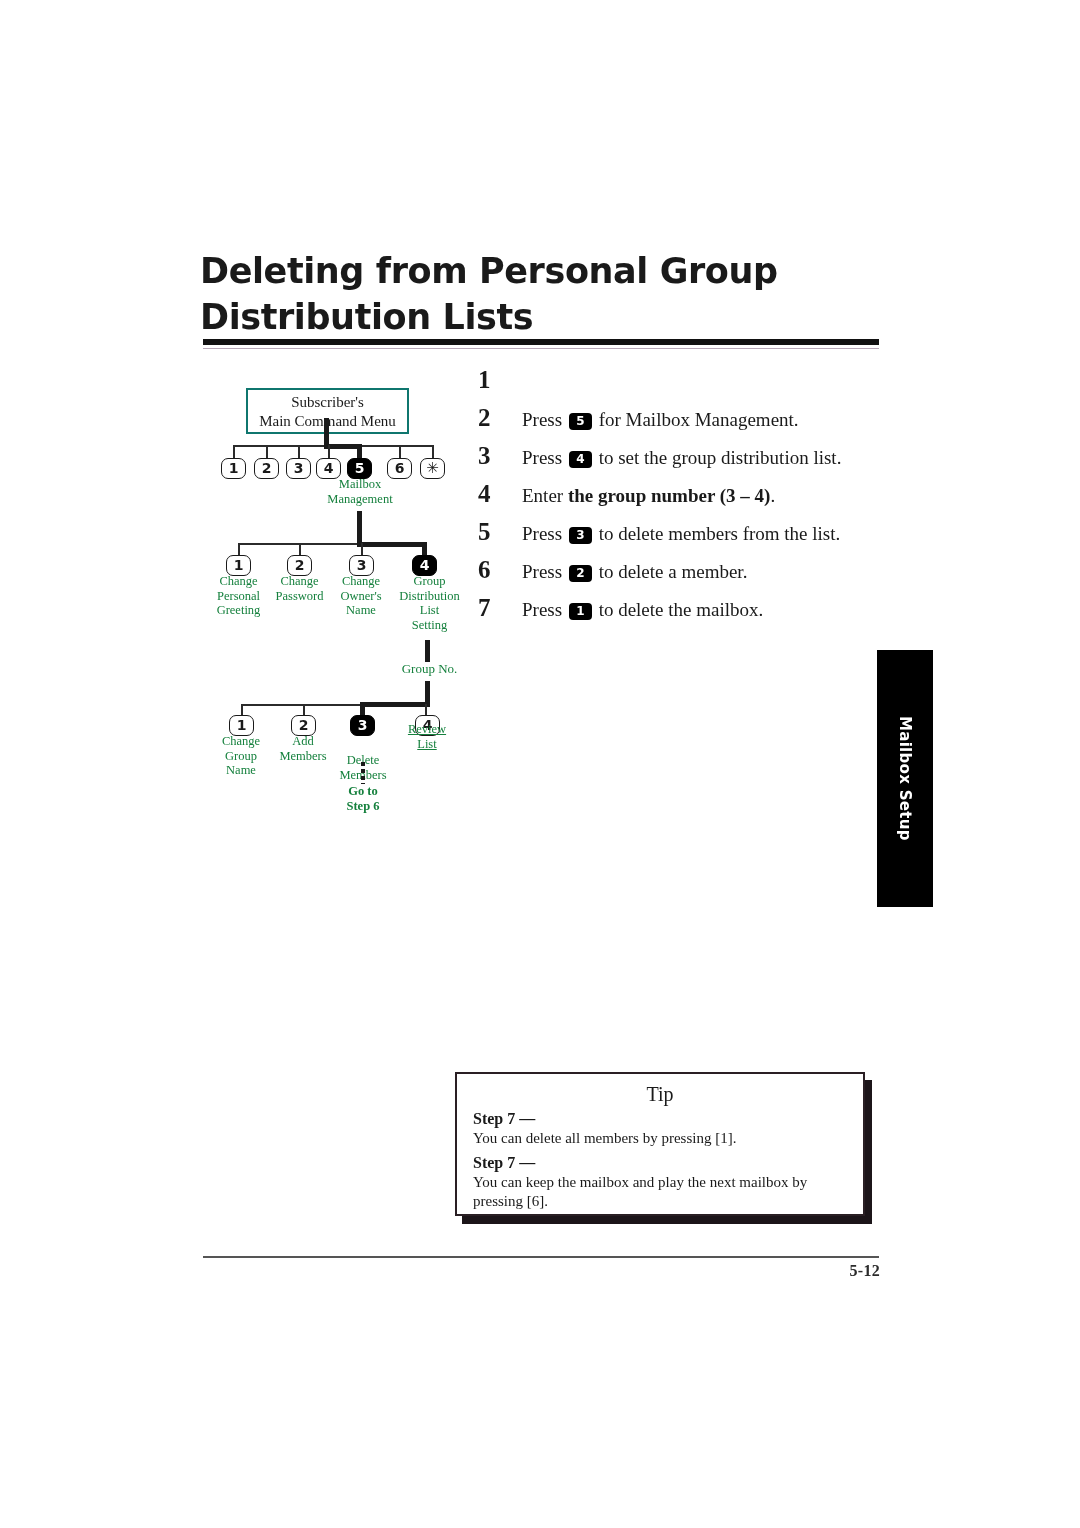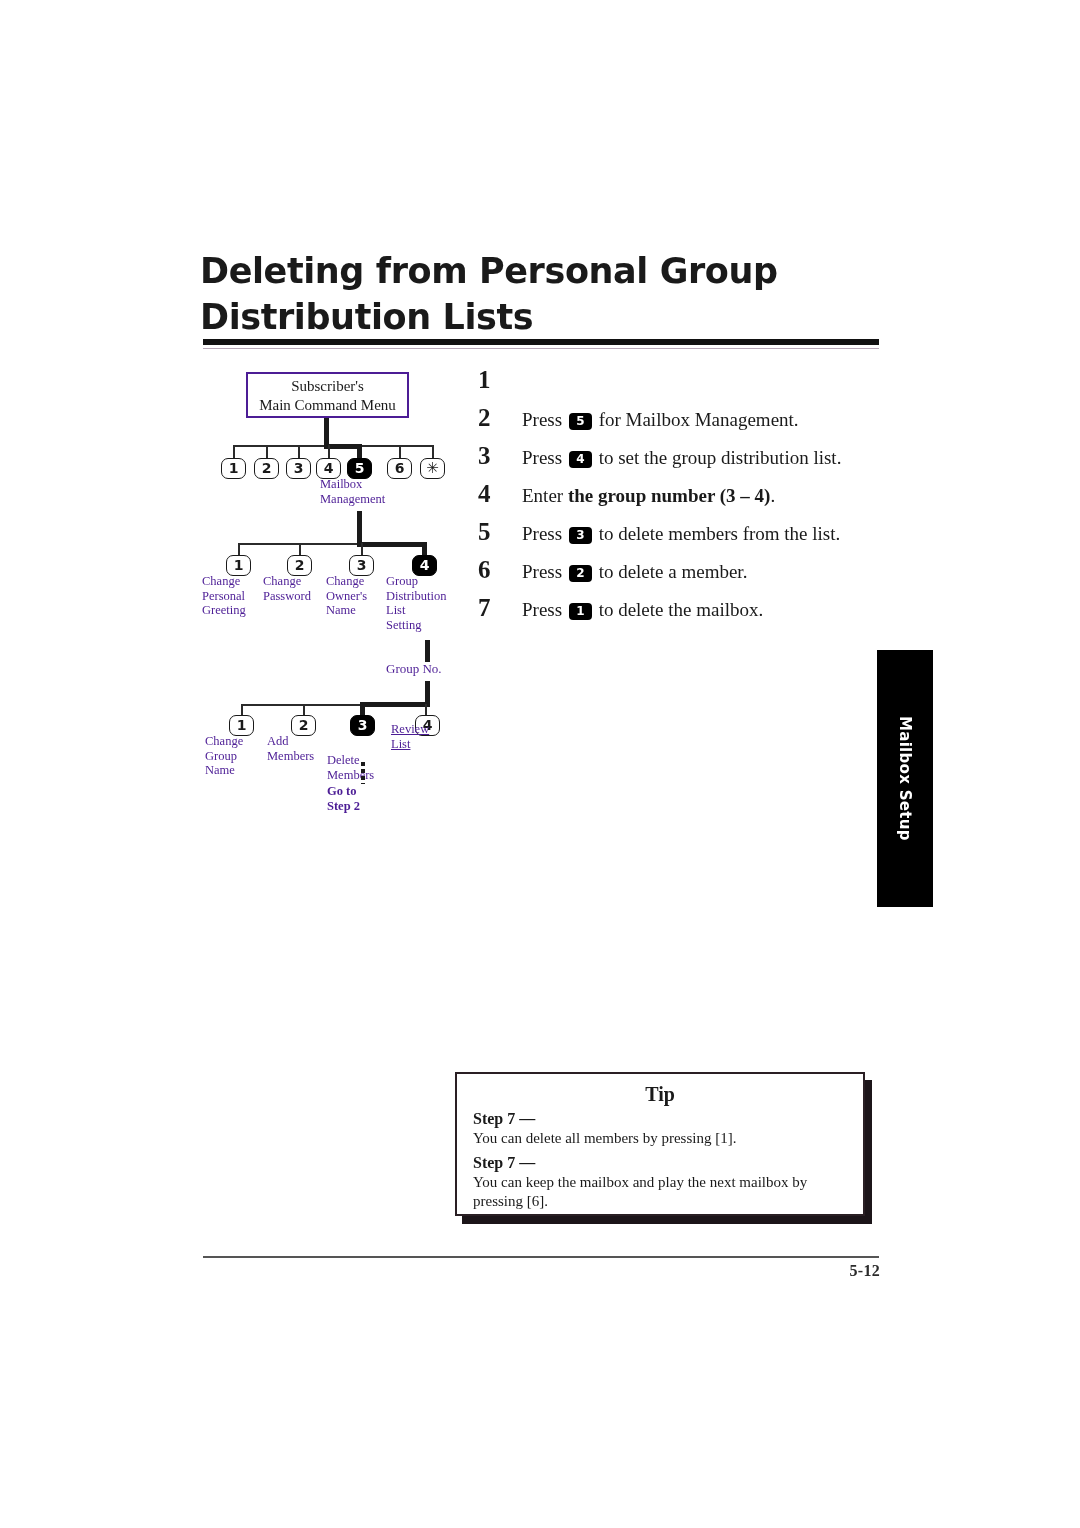--- a/index.html
+++ b/index.html
@@ -52,27 +52,28 @@
     left: 200px;
     top: 366px;
     width: 290px;
     height: 460px;
   }
   .dg-line { position: absolute; background: #1a1a1a; }
   .dg-line.thin { background: #2b2b2b; }
 
   .menu-box {
     position: absolute;
-    border: 2px solid #4c1d95;
+    border: 2px solid #0f766e;
     background: #ffffff;
     text-align: center;
     font-size: 15px;
     line-height: 19px;
     padding: 3px 6px 4px 6px;
     box-sizing: border-box;
+    margin-top: 16px;
   }
 
   .key {
     position: absolute;
     width: 25px;
     height: 21px;
     border: 1.6px solid #1a1a1a;
     border-radius: 7px;
     background: #ffffff;
     color: #1a1a1a;
@@ -85,23 +86,24 @@
   }
   .key.sel {
     background: #000000;
     color: #ffffff;
     border-color: #000000;
   }
   .key.star { font-size: 15px; line-height: 18px; }
 
   .dg-label {
     position: absolute;
+    text-align: center;
     font-size: 12.5px;
     line-height: 14.5px;
-    color: #4c1d95;
+    color: #15803d;
   }
   .dg-label.bold {
     font-weight: bold;
     font-size: 12.5px;
     line-height: 15px;
   }
   .dots {
     position: absolute;
     width: 4px;
     background-image: linear-gradient(to bottom, #1a1a1a 52%, rgba(0,0,0,0) 52%);
@@ -193,21 +195,21 @@
     top: 1072px;
     width: 410px;
     height: 144px;
     border: 2px solid #2a1f24;
     background: #ffffff;
     box-sizing: border-box;
     padding: 8px 16px 0 16px;
   }
   #tip-title {
     text-align: center;
-    font-weight: bold;
+    font-weight: normal;
     font-size: 20px;
     line-height: 24px;
     margin-bottom: 2px;
   }
   .tip-step {
     font-weight: bold;
     font-size: 16px;
     line-height: 21px;
   }
   .tip-body {
@@ -327,21 +329,21 @@
   <div class="dg-label" style="left:67px;  top:368px; width:72px; white-space:pre-line;">Add
 Members</div>
   <div class="dg-label" style="left:127px; top:368px; width:72px; white-space:pre-line;margin-top:19px;">Delete
 Members</div>
   <div class="dg-label" style="left:191px; top:356px; width:72px; white-space:pre-line;text-decoration:underline;">Review
 List</div>
 
   <div class="dots" style="left:161px; top:396px; height:22px;"></div>
   <div class="dg-label bold" style="left:127px; top:418px; width:72px;">
     <div>Go to</div>
-    <div>Step 2</div>
+    <div>Step 6</div>
   </div>
 </div>
 
 <div id="steps">
 
   <div class="step">
     <span class="step-num">1</span>
   </div>
 
   <div class="step">

